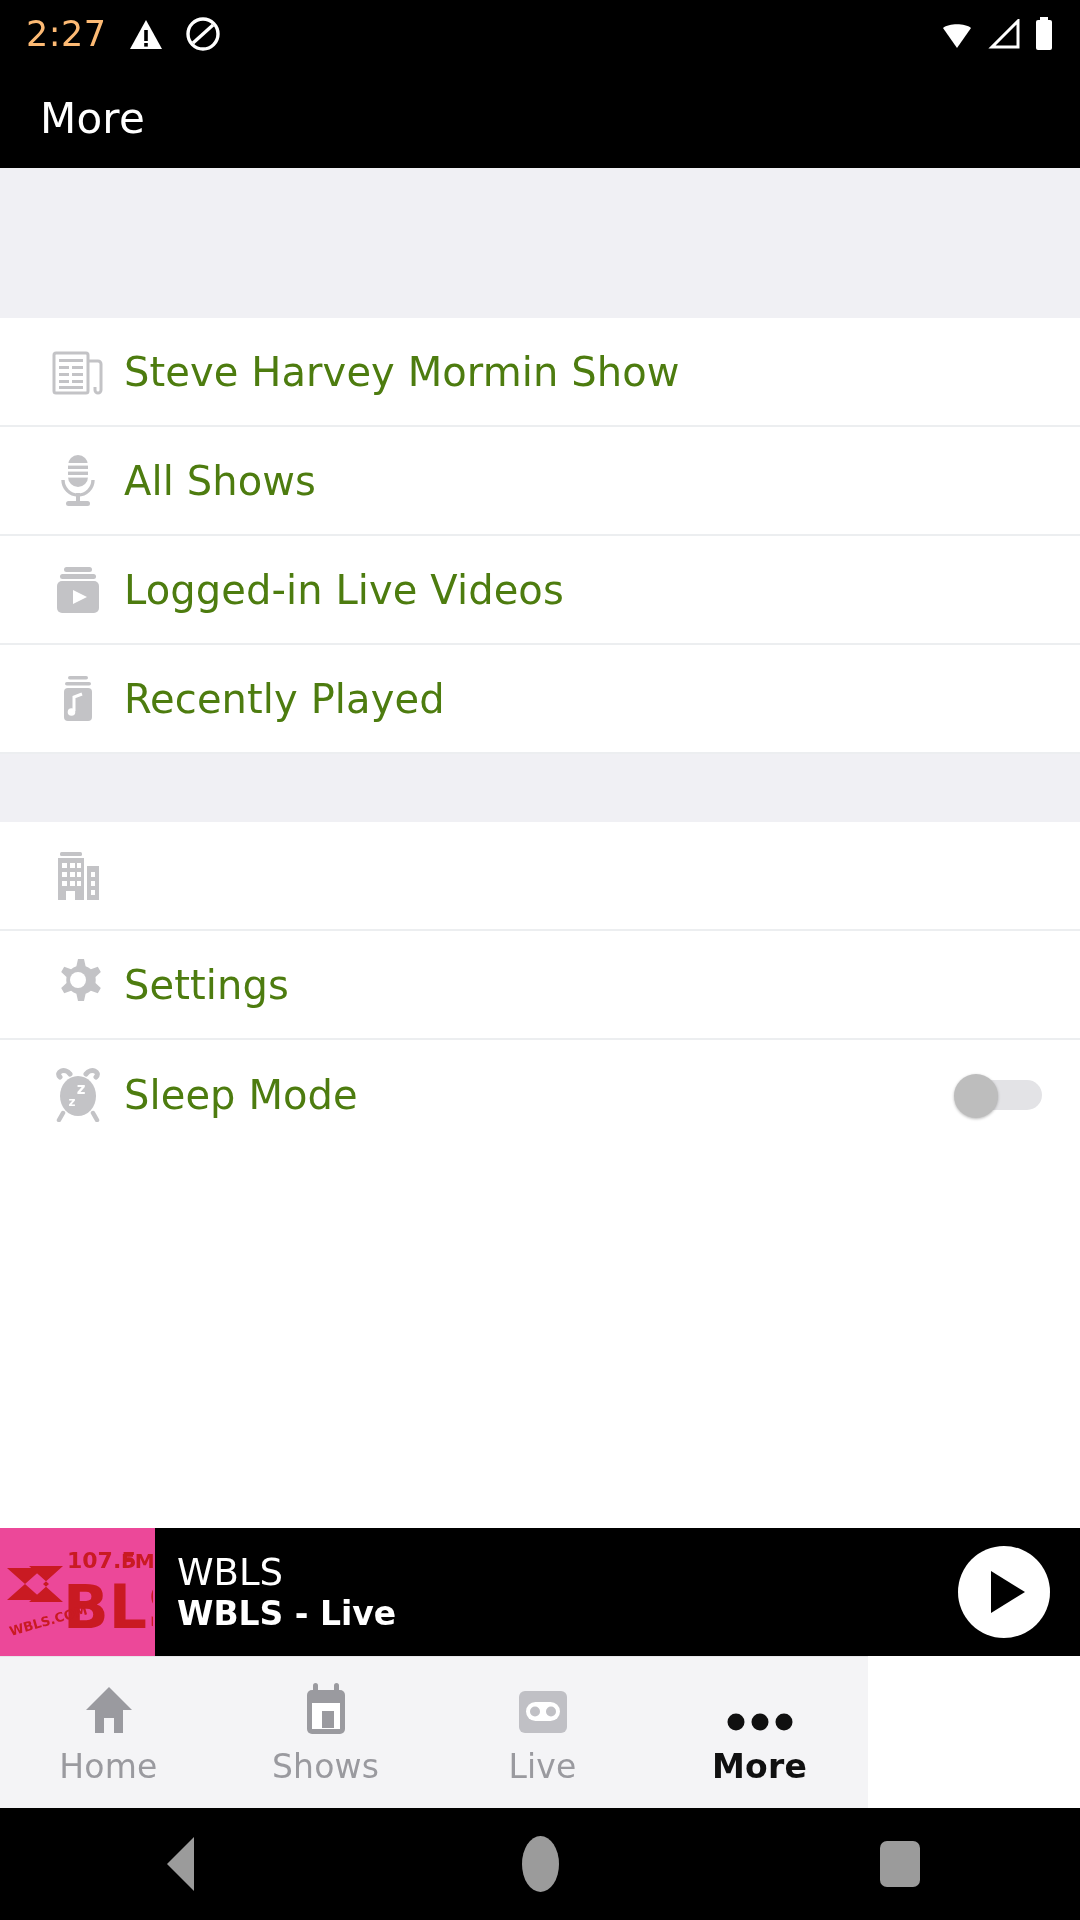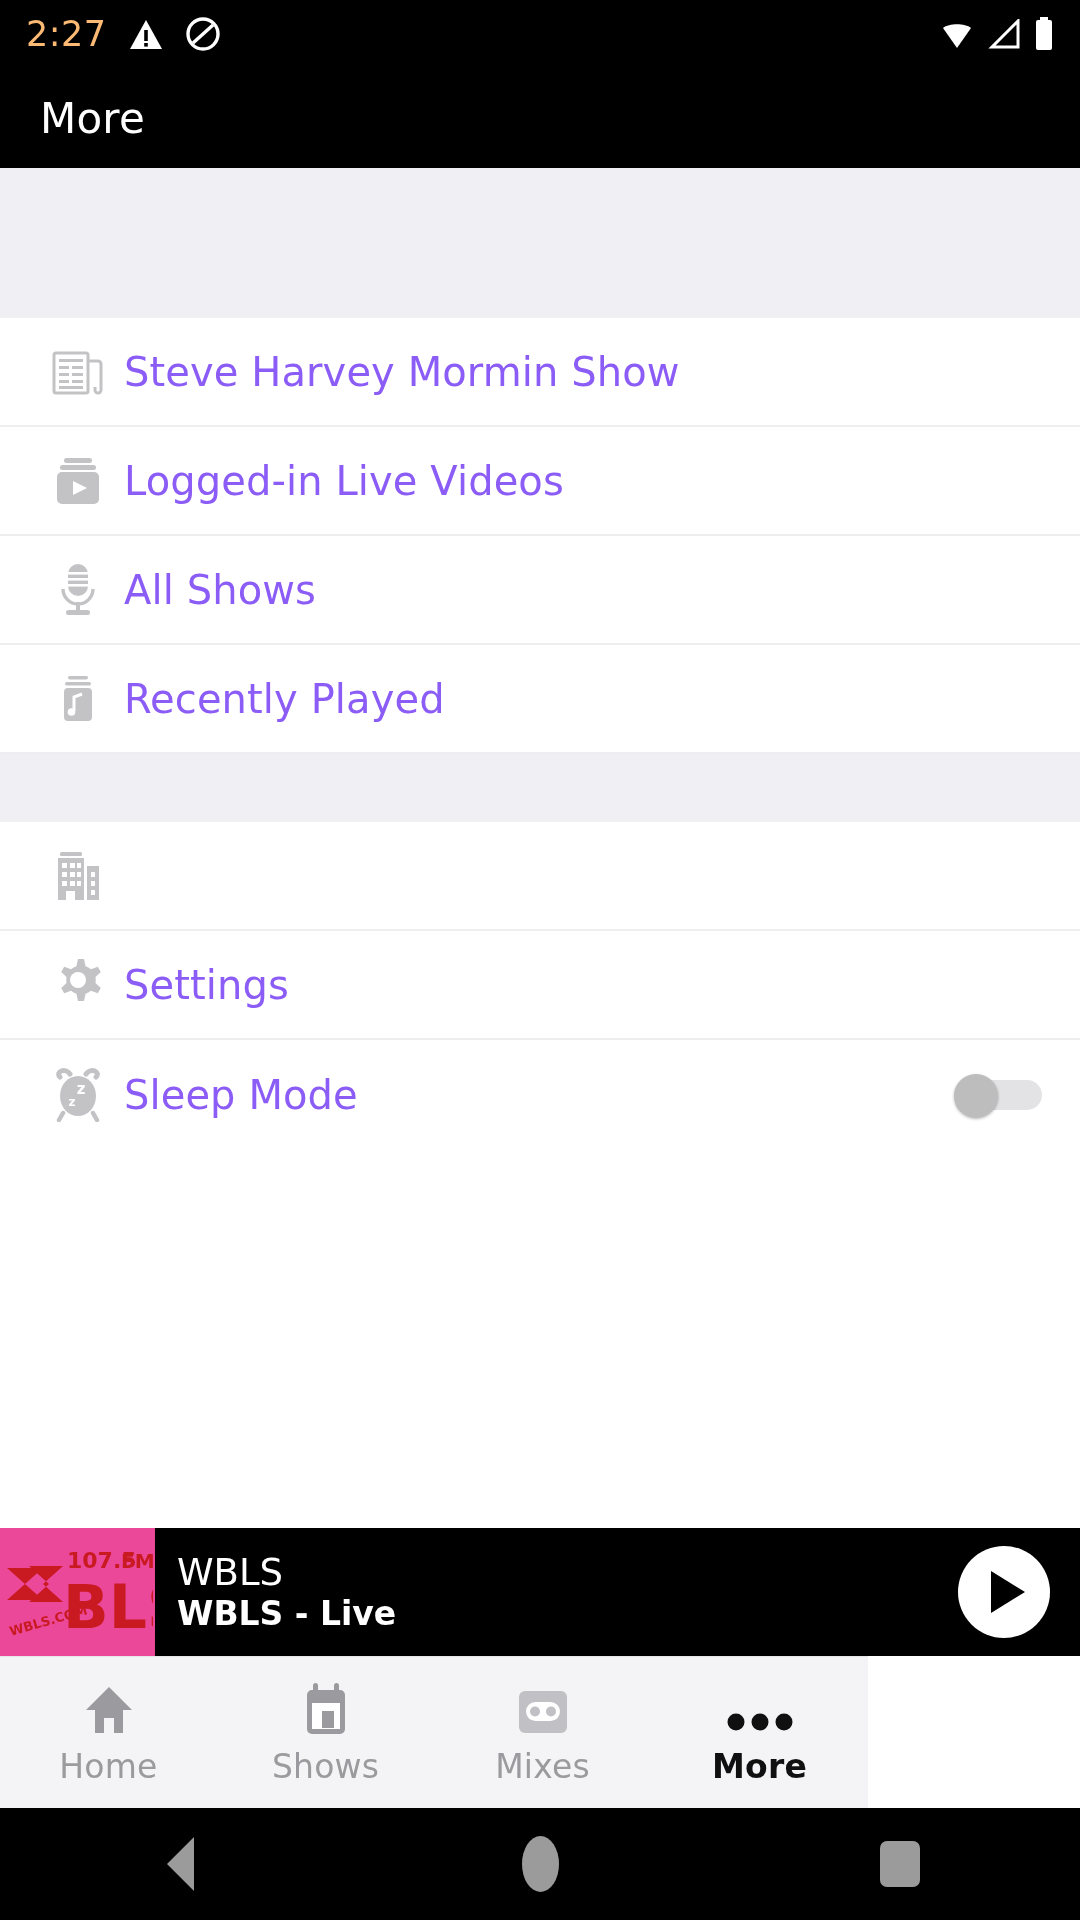--- a/index.html
+++ b/index.html
@@ -48,21 +48,21 @@
     padding-left:50px;
     border-bottom:2px solid #eceef0;
   }
   .row:last-child{ border-bottom:none; }
   .row .ic{
     width:56px; height:56px; flex:0 0 56px;
     display:flex; align-items:center; justify-content:center;
     margin-right:18px;
   }
   .row .lbl{
-    font-size:40px; color:#8b5cf6; font-weight:400; letter-spacing:.1px;
+    font-size:40px; color:#4d7c0f; font-weight:400; letter-spacing:.1px;
     white-space:nowrap;
   }
   .row .sw{
     margin-left:auto; margin-right:38px;
     width:88px; height:42px; position:relative;
   }
   .sw .track{
     position:absolute; right:0; top:6px; width:78px; height:30px;
     background:#e3e3e6; border-radius:15px;
   }
@@ -195,43 +195,43 @@
           <rect x="7" y="32" width="10" height="3" fill="#c3c3c6"></rect>
           <rect x="20" y="32" width="11" height="3" fill="#c3c3c6"></rect>
           <rect x="7" y="38" width="24" height="3" fill="#c3c3c6"></rect>
         </svg>
       </span>
       <span class="lbl">Steve Harvey Mormin Show</span>
     </div>
 
     <div class="row">
       <span class="ic">
-        <svg width="52" height="50" viewBox="0 0 52 50">
-          <rect x="12" y="2" width="28" height="5" rx="2.5" fill="#c3c3c6"></rect>
-          <rect x="8" y="9" width="36" height="5" rx="2.5" fill="#c3c3c6"></rect>
-          <rect x="5" y="16" width="42" height="32" rx="5" fill="#c3c3c6"></rect>
-          <path d="M21 25 L35 32 L21 39 Z" fill="#fff"></path>
-        </svg>
-      </span>
-      <span class="lbl">Logged-in Live Videos</span>
-    </div>
-
-    <div class="row">
-      <span class="ic">
         <svg width="42" height="54" viewBox="0 0 42 54">
           <rect x="11" y="1" width="20" height="32" rx="10" fill="#c3c3c6"></rect>
           <rect x="11" y="9" width="20" height="2.6" fill="#fff"></rect>
           <rect x="11" y="15" width="20" height="2.6" fill="#fff"></rect>
           <rect x="11" y="21" width="20" height="2.6" fill="#fff"></rect>
           <path d="M6 26 a15 15 0 0 0 30 0" fill="none" stroke="#c3c3c6" stroke-width="3.4"></path>
           <rect x="19" y="39" width="4" height="8" fill="#c3c3c6"></rect>
           <rect x="9" y="47" width="24" height="5" rx="2.5" fill="#c3c3c6"></rect>
         </svg>
       </span>
       <span class="lbl">All Shows</span>
+    </div>
+
+    <div class="row">
+      <span class="ic">
+        <svg width="52" height="50" viewBox="0 0 52 50">
+          <rect x="12" y="2" width="28" height="5" rx="2.5" fill="#c3c3c6"></rect>
+          <rect x="8" y="9" width="36" height="5" rx="2.5" fill="#c3c3c6"></rect>
+          <rect x="5" y="16" width="42" height="32" rx="5" fill="#c3c3c6"></rect>
+          <path d="M21 25 L35 32 L21 39 Z" fill="#fff"></path>
+        </svg>
+      </span>
+      <span class="lbl">Logged-in Live Videos</span>
     </div>
 
     <div class="row">
       <span class="ic">
         <svg width="42" height="50" viewBox="0 0 42 50">
           <rect x="11" y="2" width="20" height="3.6" rx="1.8" fill="#c3c3c6"></rect>
           <rect x="8" y="8" width="26" height="3.6" rx="1.8" fill="#c3c3c6"></rect>
           <rect x="7" y="14" width="28" height="33" rx="4" fill="#c3c3c6"></rect>
           <path d="M25 20 L17 23 L17 37" fill="none" stroke="#fff" stroke-width="3"></path>
           <circle cx="14.5" cy="38" r="3.8" fill="#fff"></circle>
@@ -346,21 +346,21 @@
     </div>
     <div class="nav-item">
       <span class="ni">
         <svg width="52" height="46" viewBox="0 0 52 46">
           <rect x="2" y="2" width="48" height="42" rx="6" fill="#c0c0c5"></rect>
           <rect x="9" y="13" width="34" height="19" rx="9.5" fill="#fff"></rect>
           <circle cx="18" cy="22.5" r="5" fill="#c0c0c5"></circle>
           <circle cx="34" cy="22.5" r="5" fill="#c0c0c5"></circle>
         </svg>
       </span>
-      <span class="nl">Mixes</span>
+      <span class="nl">Live</span>
     </div>
     <div class="nav-item active">
       <span class="ni">
         <svg width="66" height="26" viewBox="0 0 66 26">
             <circle cx="9" cy="13" r="8.5" fill="#101010"></circle>
             <circle cx="33" cy="13" r="8.5" fill="#101010"></circle>
             <circle cx="57" cy="13" r="8.5" fill="#101010"></circle>
           </svg>
       </span>
       <span class="nl">More</span>

